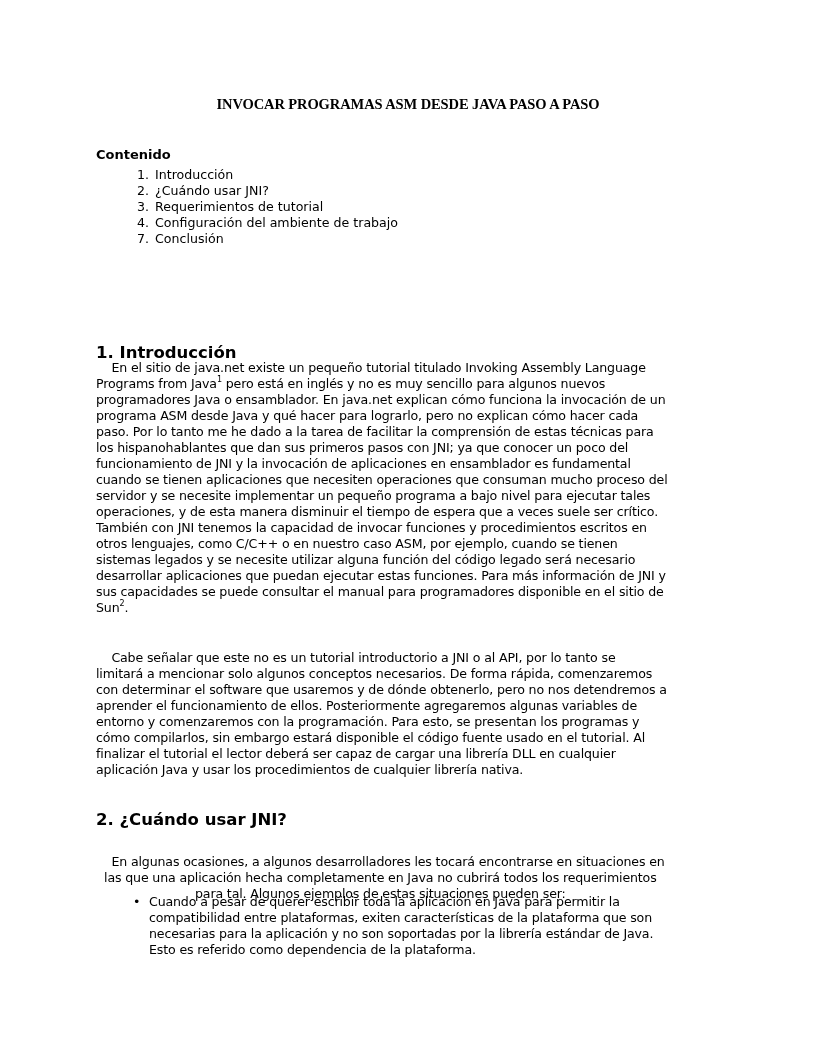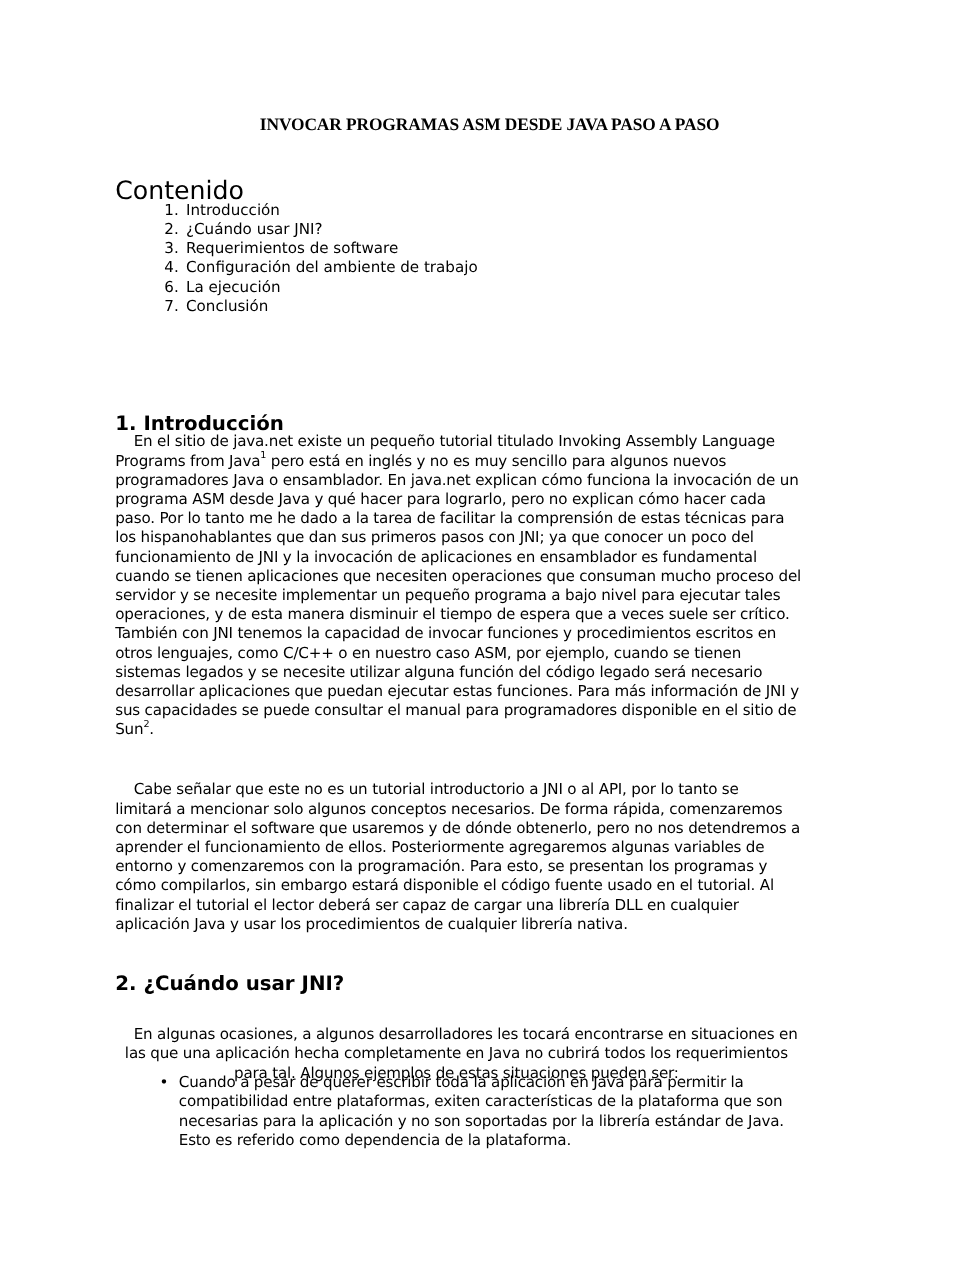--- a/index.html
+++ b/index.html
@@ -1,21 +1,21 @@
 <!DOCTYPE html>
 <html><head>
   <meta charset="utf-8">
   <style>
     html, body { margin: 0; padding: 0; background: #ffffff; }
     body { width: 816px; height: 1056px; position: relative; overflow: hidden;
            font-family: "DejaVu Sans", sans-serif; color: #000; }
     .page { position: absolute; left: 96px; top: 0; width: 640px; }
     .title { position: absolute; left: 0; width: 624px; top: 96px; text-align: center;
              font-weight: bold; font-size: 14.5px; letter-spacing: -0.1px; font-family: Liberation Serif, serif; }
-    .h-contenido { position: absolute; top: 147px; left: 0; font-weight: normal; font-size: 21px; }
+    .h-contenido { position: absolute; top: 147px; left: 0; font-weight: bold; font-size: 13px; }
     .toc { position: absolute; top: 167px; left: 0; margin: 0; padding: 0; list-style: none; }
     .toc li { font-size: 12.6px; line-height: 16px; height: 16px; white-space: nowrap; }
     .toc .num { display: inline-block; width: 53px; text-align: right; padding-right: 0; }
     .toc .lbl { margin-left: 6px; }
     .h-sec { position: absolute; left: 0; font-weight: bold; font-size: 16.5px; white-space: nowrap; }
     .para { position: absolute; left: 0; font-size: 12.6px; line-height: 16px; white-space: pre; letter-spacing: -0.15px; }
     .para sup { font-size: 8px; line-height: 0; vertical-align: 6px; }
     .bullets { position: absolute; left: 0; margin: 0; padding: 0; list-style: none; }
     .bullets li { position: relative; padding-left: 53px; font-size: 12.6px; line-height: 16px; white-space: pre; letter-spacing: -0.15px; }
     .bullets .dot { position: absolute; left: 37px; top: 0; }
@@ -25,23 +25,22 @@
 
 <div class="page">
 
   <div class="title">INVOCAR PROGRAMAS ASM DESDE JAVA PASO A PASO</div>
 
   <div class="h-contenido">Contenido</div>
 
   <ol class="toc">
     <li><span class="num">1.</span><span class="lbl">Introducción</span></li>
     <li><span class="num">2.</span><span class="lbl">¿Cuándo usar JNI?</span></li>
-    <li><span class="num">3.</span><span class="lbl">Requerimientos de software</span></li>
+    <li><span class="num">3.</span><span class="lbl">Requerimientos de tutorial</span></li>
     <li><span class="num">4.</span><span class="lbl">Configuración del ambiente de trabajo</span></li>
-    <li><span class="num">6.</span><span class="lbl">La ejecución</span></li>
     <li><span class="num">7.</span><span class="lbl">Conclusión</span></li>
   </ol>
 
   <div class="h-sec" style="top:343px;">1. Introducción</div>
 
   <div class="para" style="top:360px;"><span>    En el sitio de java.net existe un pequeño tutorial titulado Invoking Assembly Language</span>
 <span>Programs from Java</span><sup>1</sup><span> pero está en inglés y no es muy sencillo para algunos nuevos</span>
 <span>programadores Java o ensamblador. En java.net explican cómo funciona la invocación de un
 programa ASM desde Java y qué hacer para lograrlo, pero no explican cómo hacer cada
 paso. Por lo tanto me he dado a la tarea de facilitar la comprensión de estas técnicas para

